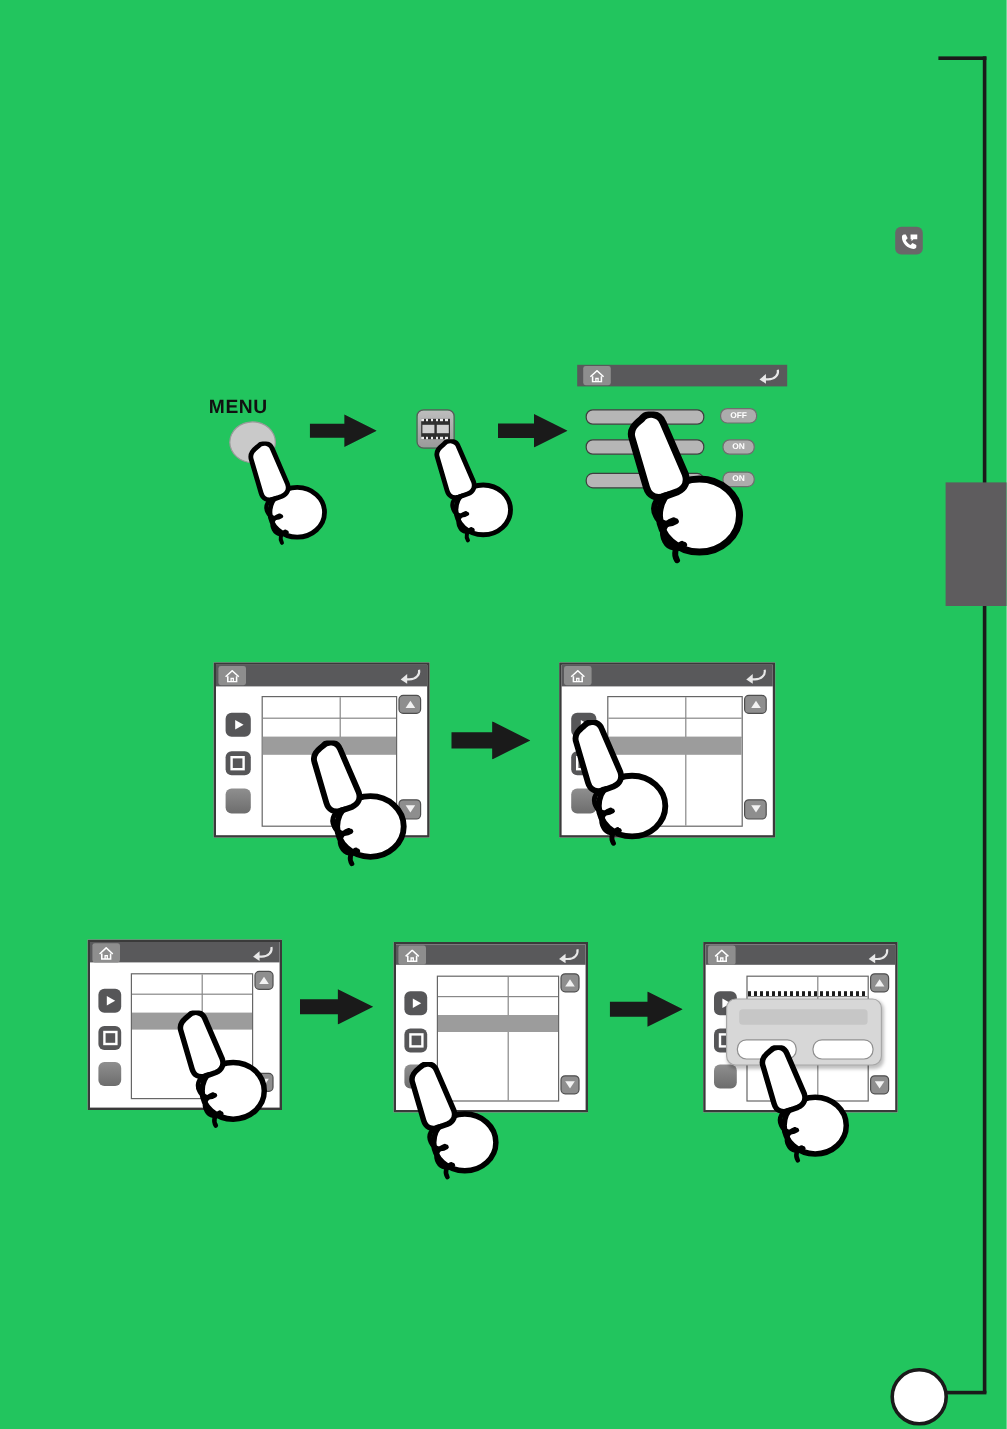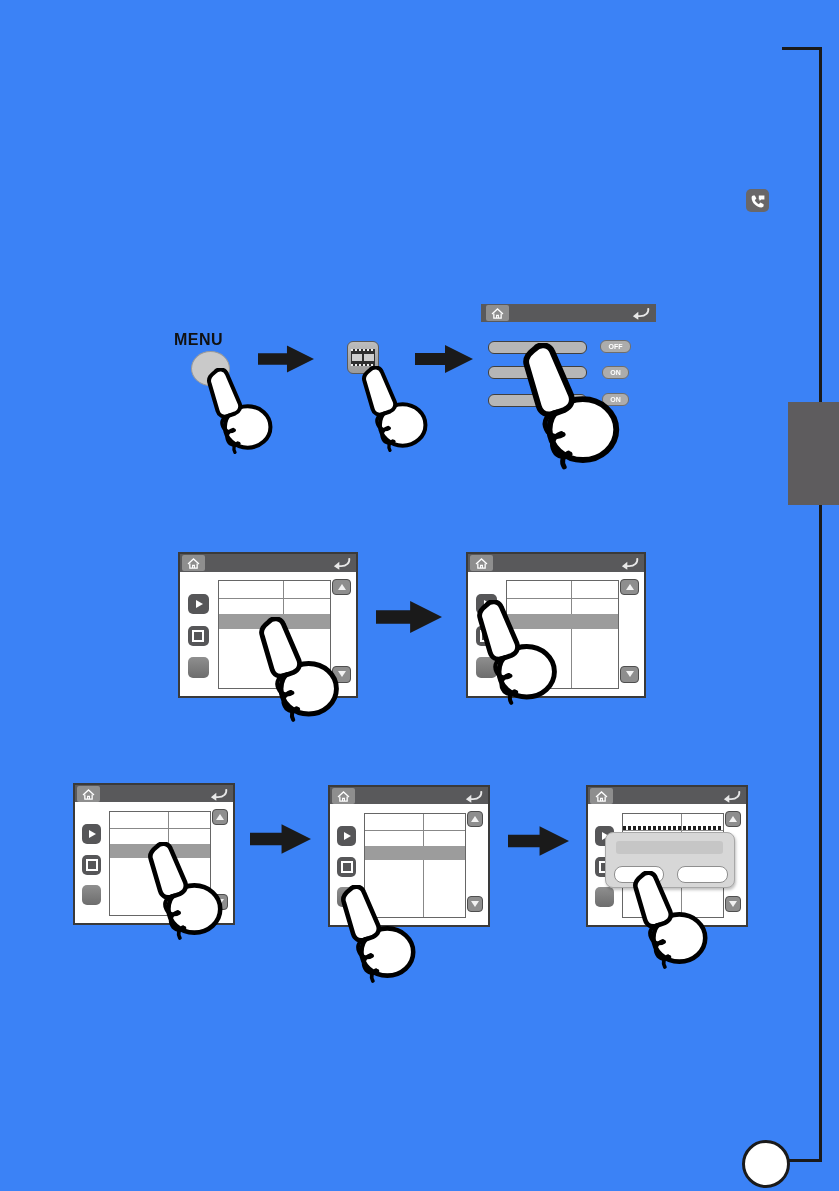--- a/index.html
+++ b/index.html
@@ -1,17 +1,17 @@
 <!DOCTYPE html>
 <html style="--screen_header: #59595b; --button_dark: #565658; --button_gray: #8e8e8e; --row_highlight: #9c9c9c; --bar_fill: #b6b6b6; --pill_fill: #acacac; --popup_fill: #d7d7d7; --popup_inner: #c6c6c6; --side_tab: #5e5c5e; --icon_dark: #696769; --arrow_black: #1a1a1a;"><head>
 <meta charset="utf-8">
 <style>
   html,body{margin:0;padding:0;background:#fff;}
   body{font-family:"Liberation Sans", sans-serif;}
-  .page{position:relative;width:839px;height:1191px;background:#3b82f6;overflow:hidden;}
+  .page{position:relative;width:839px;height:1191px;background:#22c55e;overflow:hidden;}
 
   
   .vline{position:absolute;background:#1a1a1a;}
   .hline{position:absolute;background:#1a1a1a;}
   .side-tab{position:absolute;left:788px;top:402px;width:51px;height:103px;background:var(--side_tab,#5e5c5e);}
   .page-circle{position:absolute;left:742px;top:1140px;width:42px;height:42px;border:3.5px solid #1a1a1a;border-radius:50%;background:#fff;}
 
   
   .phone-icon{position:absolute;left:746px;top:189px;width:23px;height:23px;border-radius:5px;
     background:var(--icon_dark,#696769);display:flex;align-items:center;justify-content:center;}

